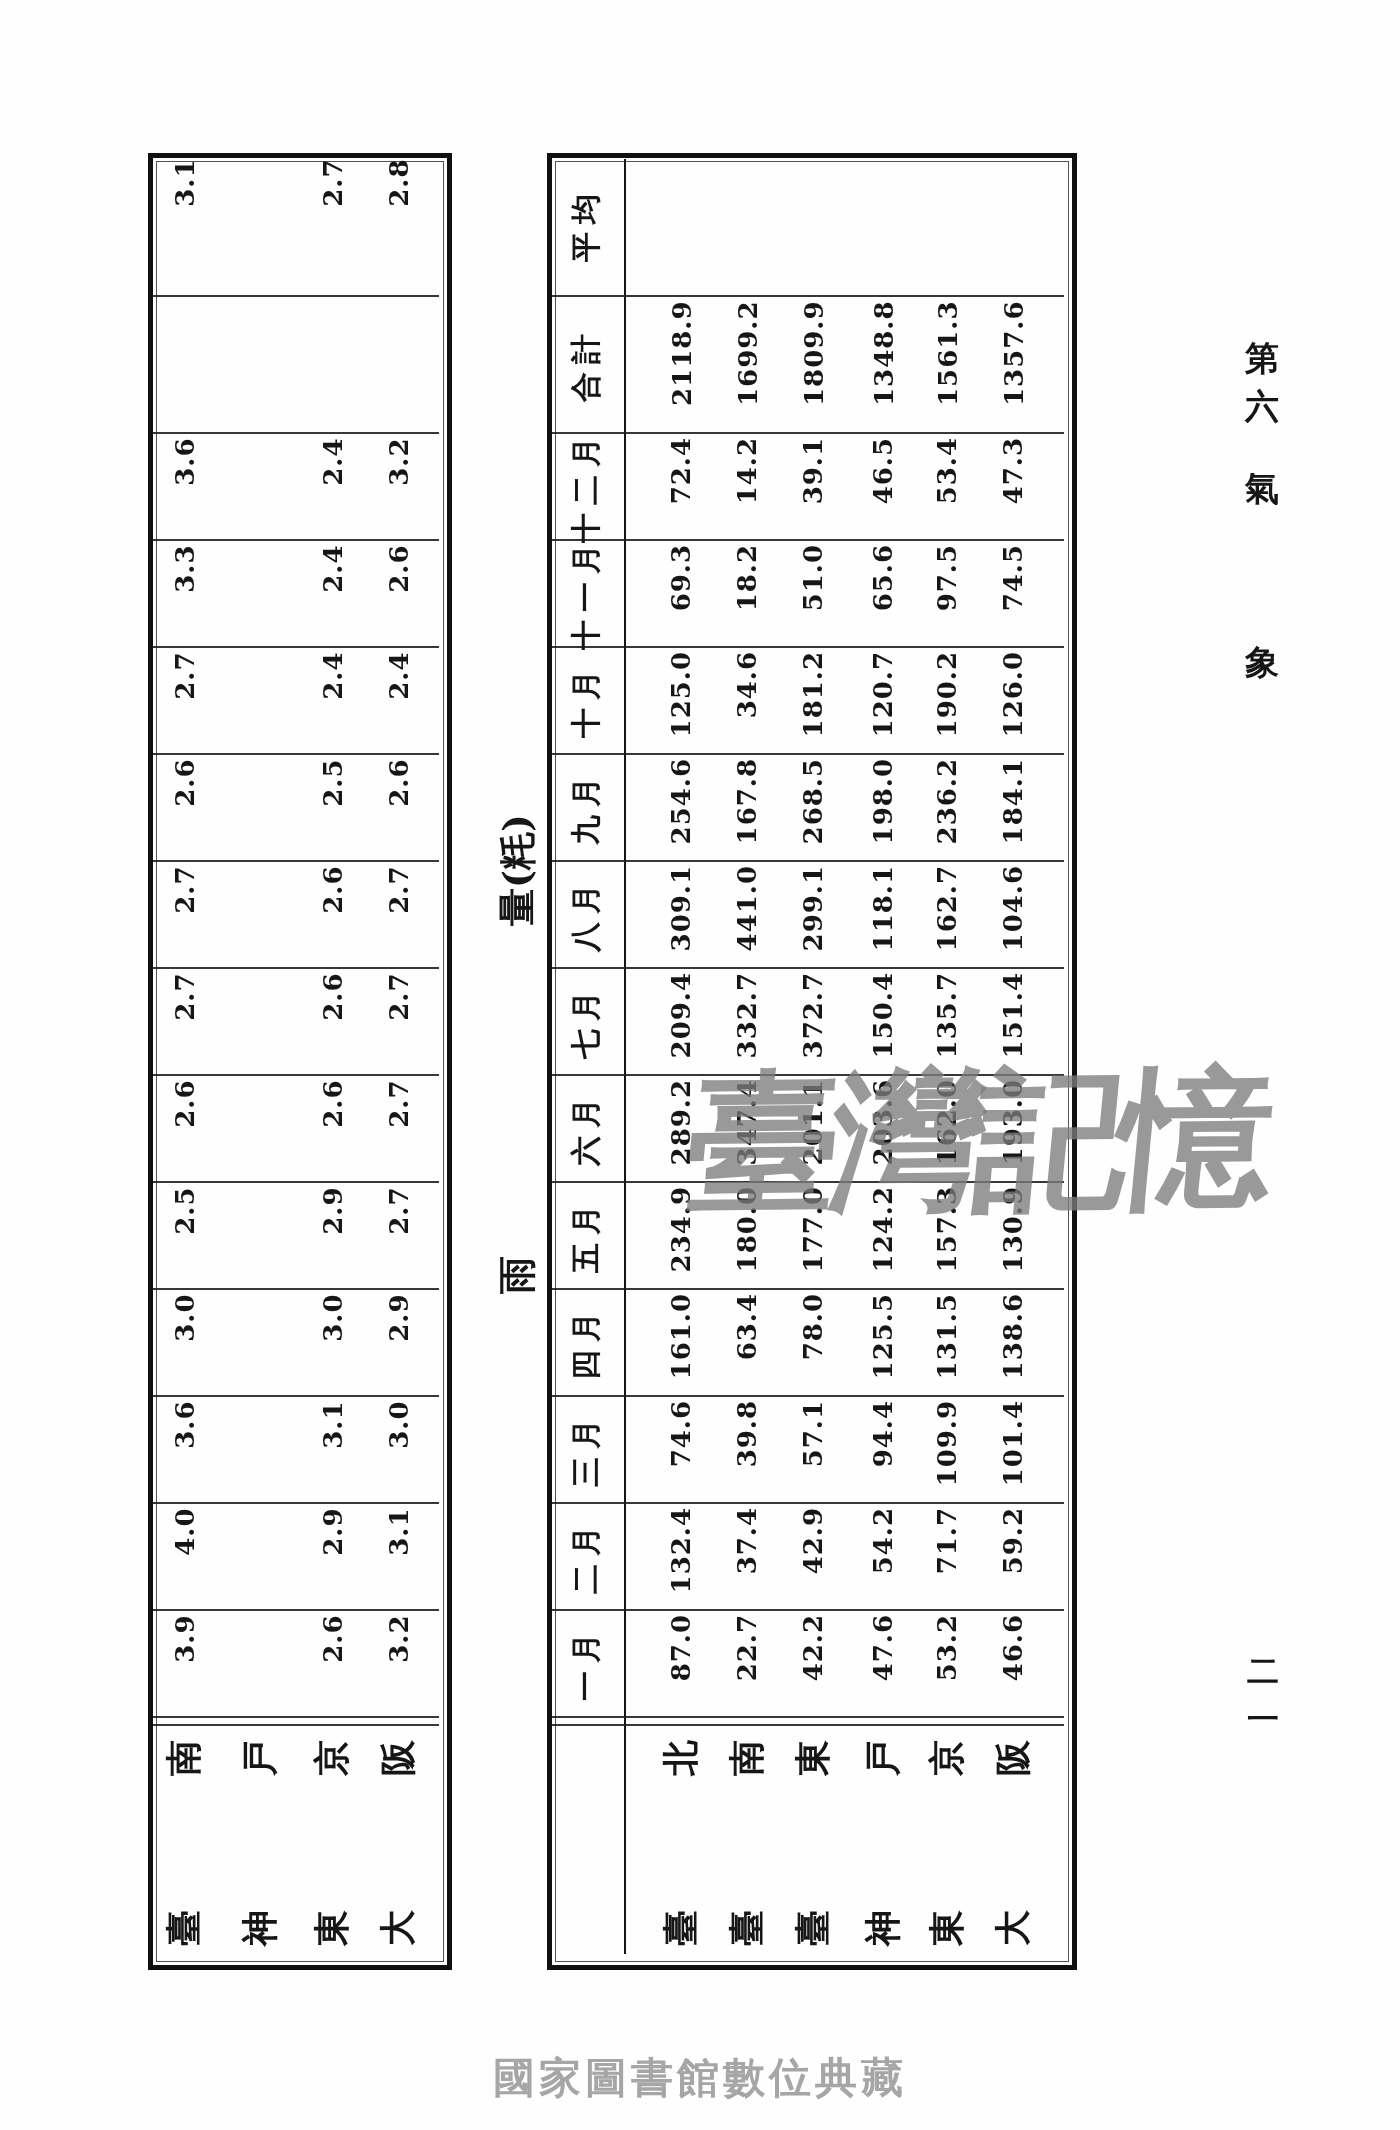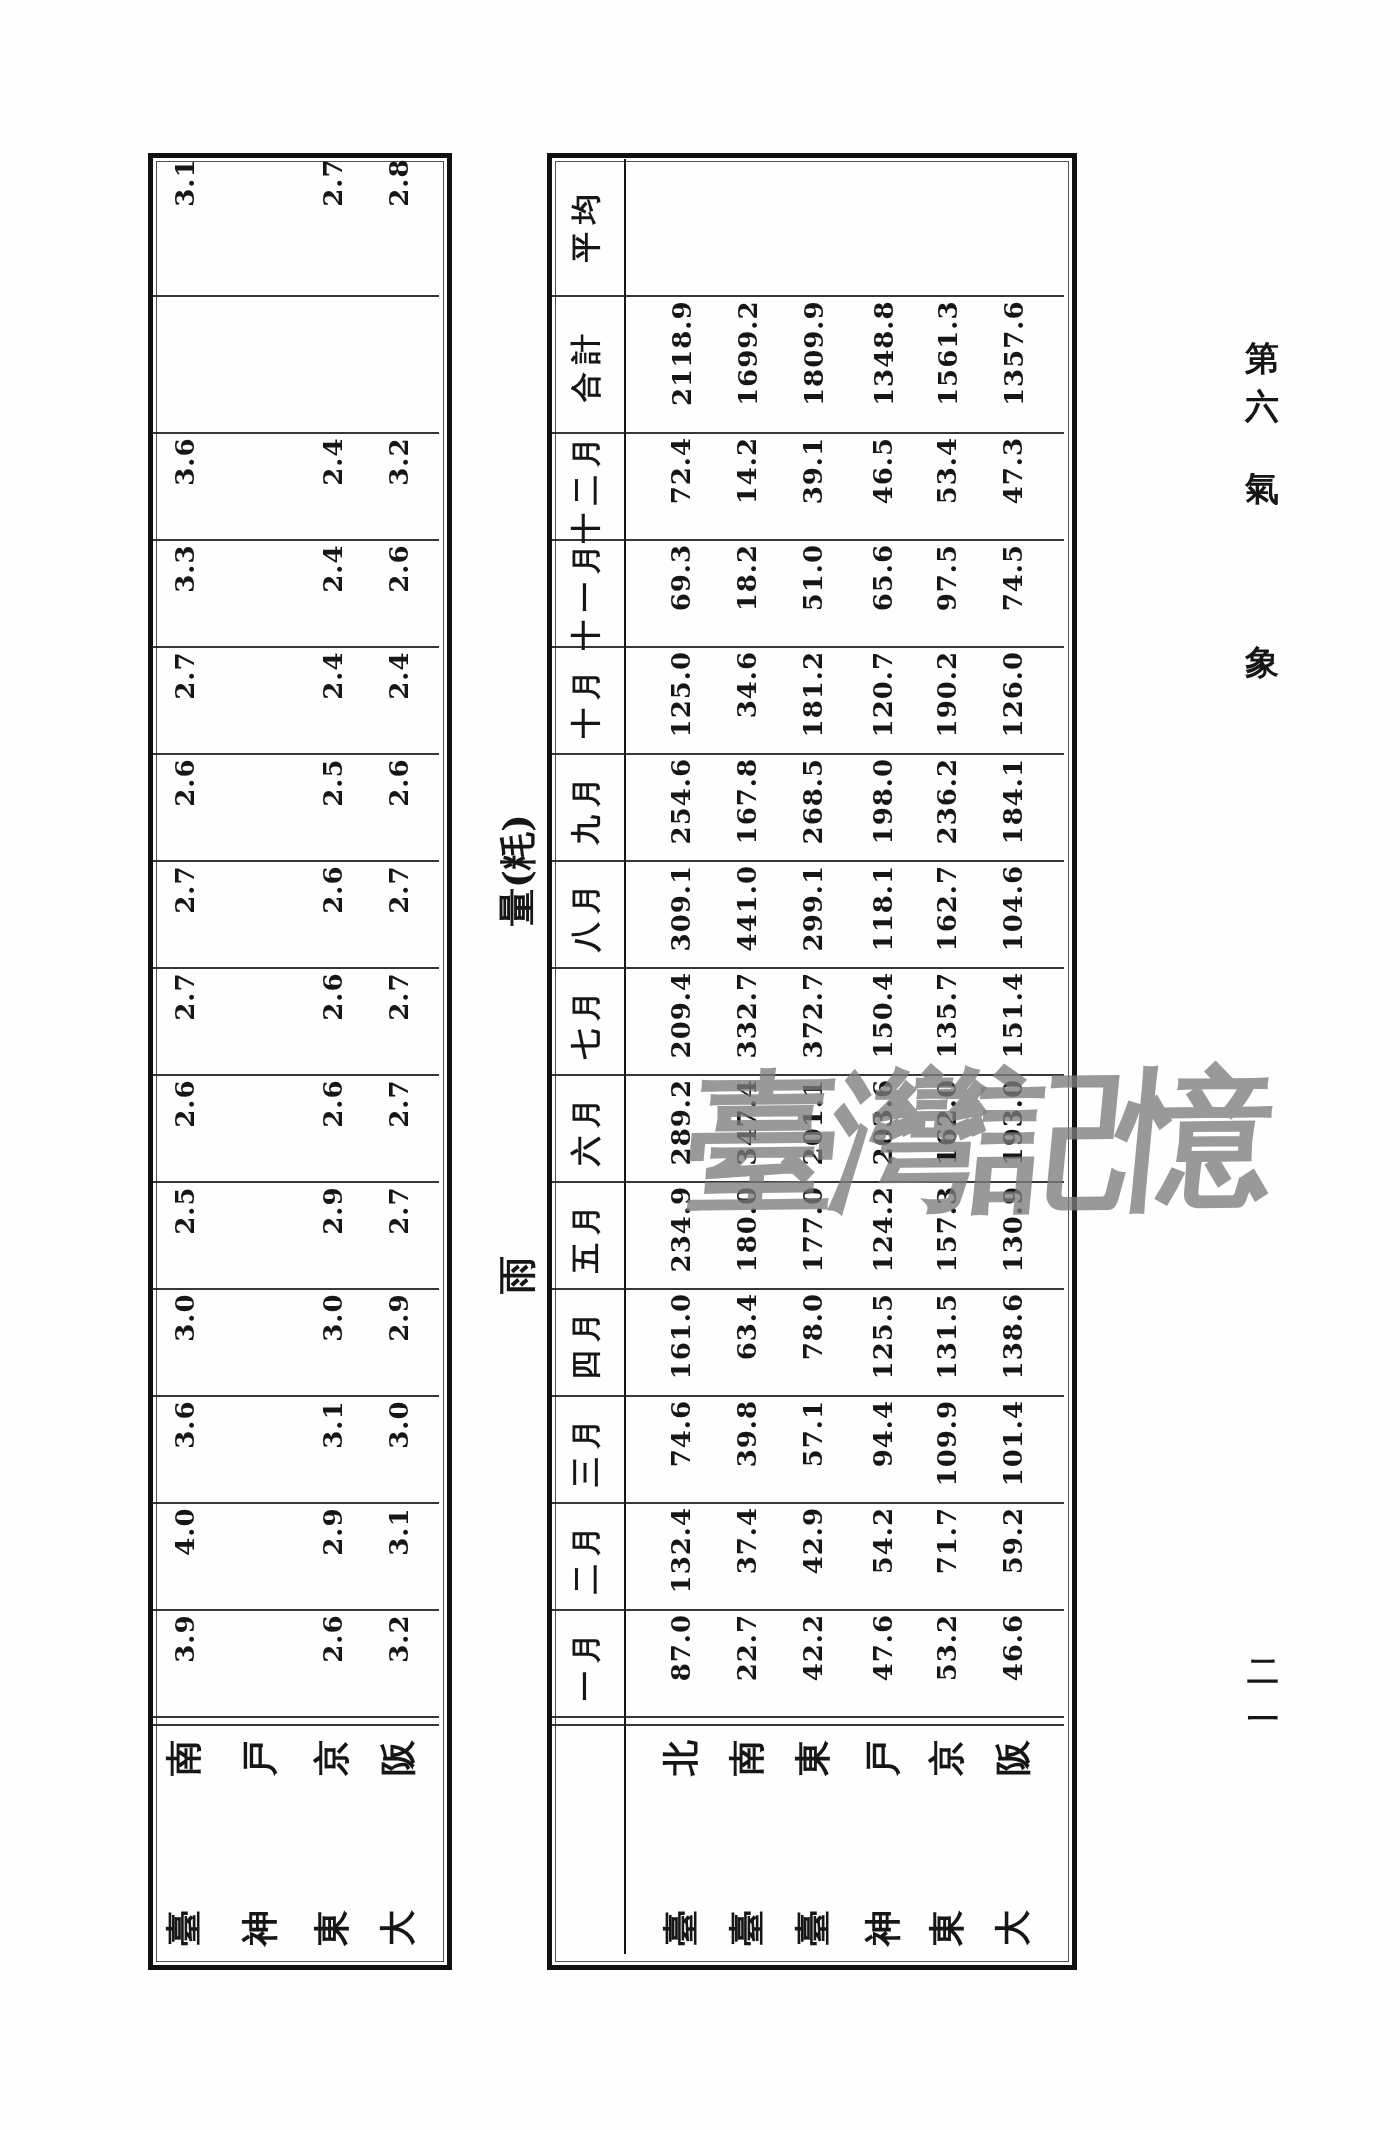--- a/index.html
+++ b/index.html
@@ -263,13 +263,14 @@
 
   <div id="page-number">
     <span>二</span>
     <span>一</span>
   </div>
 
   <div id="watermark">
     <div id="wm-cjk">臺灣記憶</div>
   </div>
 
+  <div id="footer-caption">國家圖書館數位典藏</div>
 </div>
 
 </body></html>

